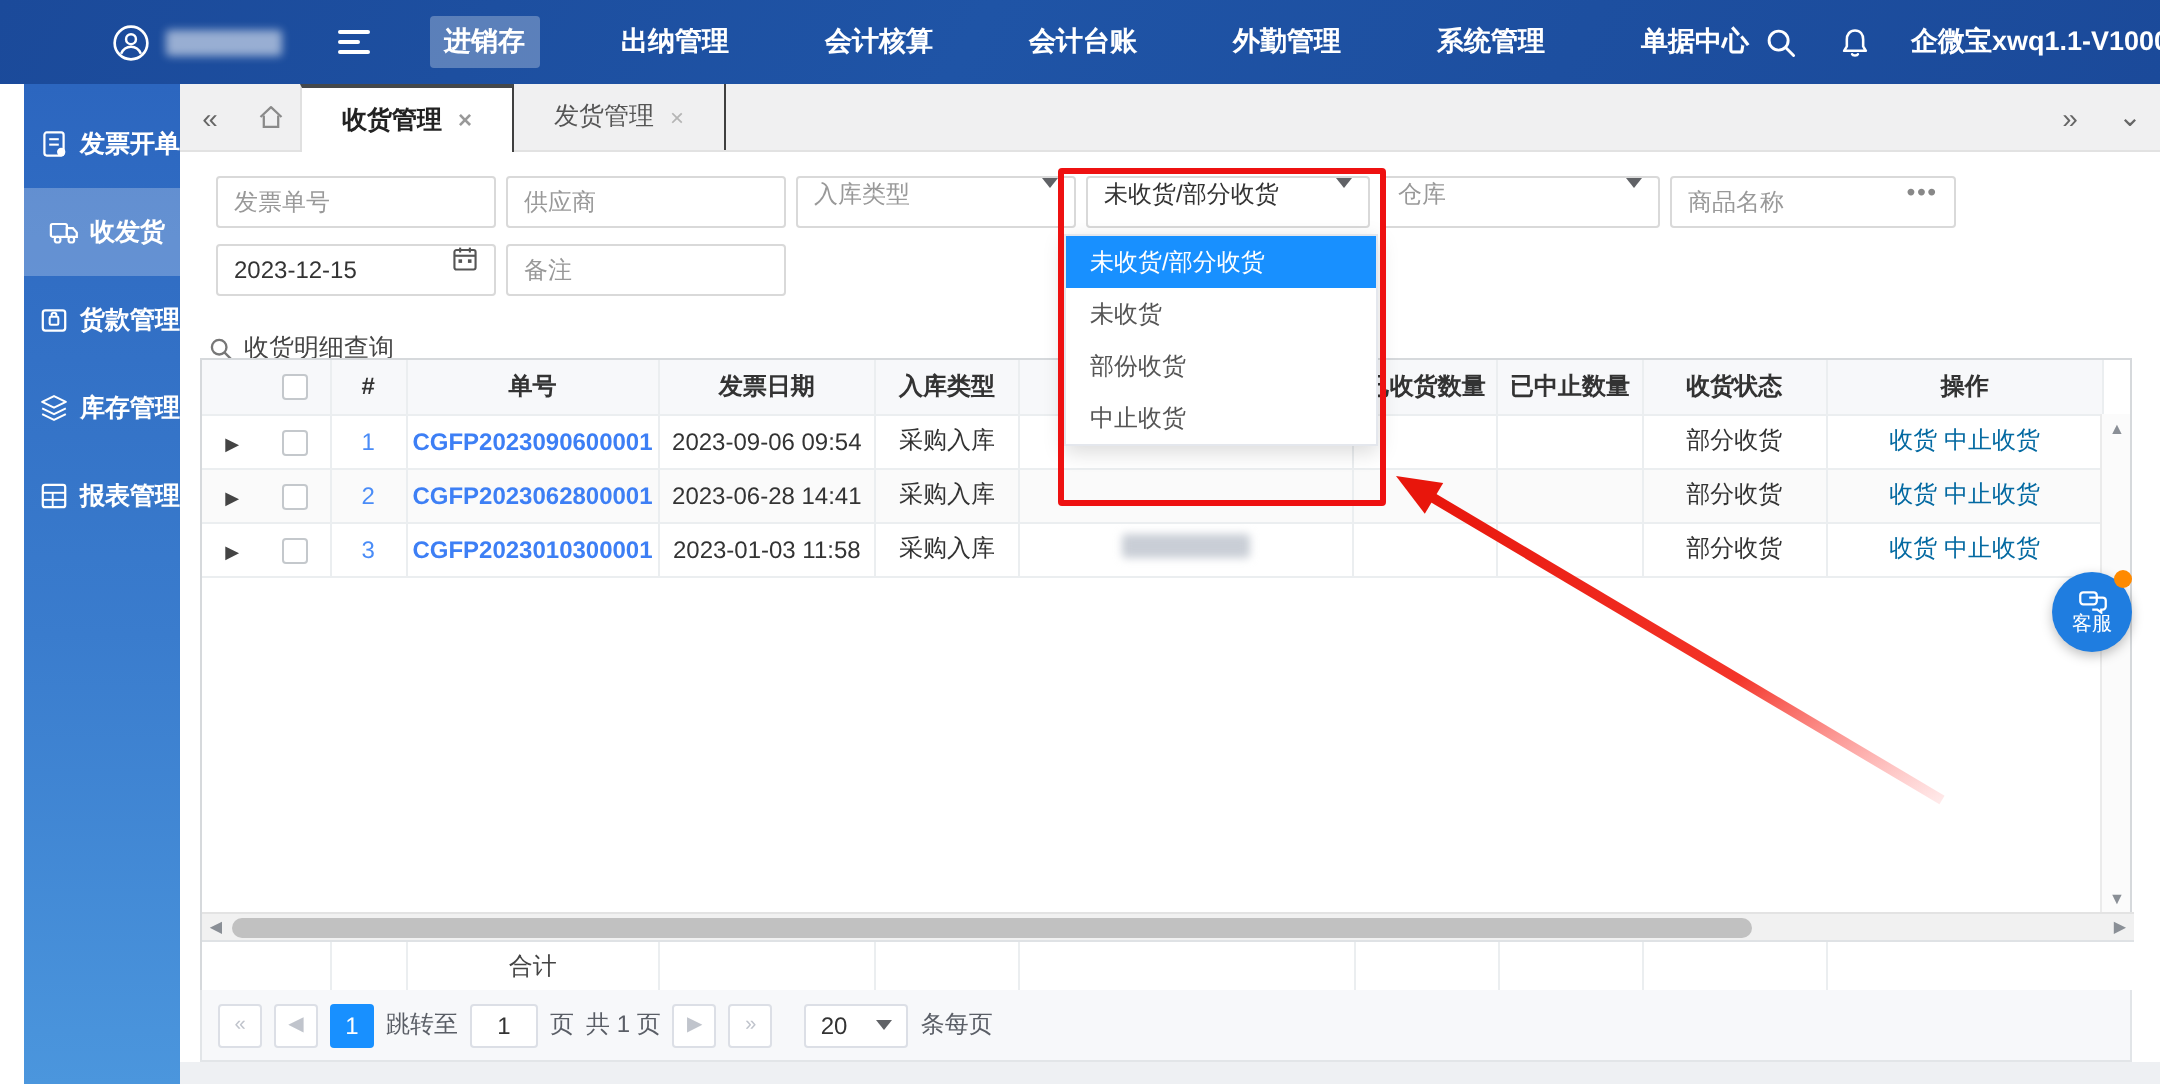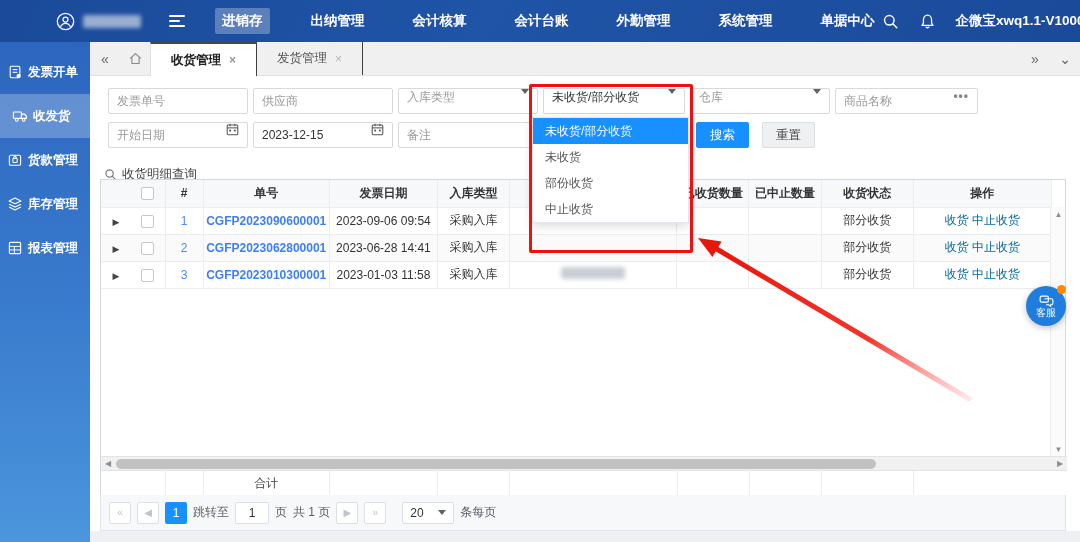--- a/index.html
+++ b/index.html
@@ -15,21 +15,21 @@
   .burger { margin-left:28px; width:18px; display:flex; flex-direction:column; gap:3px; cursor:pointer; }
   .burger i { display:block; height:2px; background:#fff; border-radius:1px; }
   .burger i:nth-child(1){width:16px} .burger i:nth-child(2){width:11px} .burger i:nth-child(3){width:16px}
   .top-menu { display:flex; align-items:center; gap:34px; margin-left:30px; font-size:13.5px; font-weight:bold; }
   .top-menu .mi { padding:4px 7px; border-radius:2px; cursor:pointer; white-space:nowrap; }
   .top-menu .mi.active { background:rgba(255,255,255,.28); }
   .top-right { margin-left:auto; display:flex; align-items:center; gap:20px; margin-right:14px; }
   .top-right .product { font-size:13.5px; font-weight:bold; white-space:nowrap; }
 
   
-  .sidebar { position:absolute; left:0; top:42px; width:102px; height:500px;
+  .sidebar { position:absolute; left:12px; top:42px; width:102px; height:500px;
     background:linear-gradient(180deg,#2c66bf 0%,#3a7ccd 55%,#4b96dd 100%); color:#fff; padding-top:8px; }
   .side-item { height:44px; display:flex; align-items:center; gap:5px; padding-left:7px; font-size:12.5px; font-weight:bold; cursor:pointer; white-space:nowrap; }
   .side-item.active { background:rgba(255,255,255,.25);padding-left:12px; }
   .side-item svg { flex:0 0 auto; }
 
   
   .main { position:absolute; left:90px; top:42px; width:990px; height:500px; background:#fff; }
 
   
   .tabbar { height:34px; background:#f0f0f1; border-bottom:1px solid #e2e2e2; display:flex; align-items:stretch; }
@@ -241,31 +241,20 @@
       <div class="f-select w140">
         <span>仓库</span>
         <span class="caret-down-g"></span>
       </div>
       <div class="f-input w143">
         <input placeholder="商品名称" style="">
         <span class="dots3">•••</span>
       </div>
     </div>
     <div class="frow">
-      <div class="f-input w140">
-        <input placeholder="开始日期" style="">
-        <svg class="cal-ico" width="13" height="13" viewBox="0 0 16 16">
-          <rect x="1.5" y="2.5" width="13" height="12" rx="1.2" fill="none" stroke="#555" stroke-width="1.3"></rect>
-          <line x1="1.5" y1="6" x2="14.5" y2="6" stroke="#555" stroke-width="1.3"></line>
-          <line x1="5" y1="1" x2="5" y2="4" stroke="#555" stroke-width="1.3"></line>
-          <line x1="11" y1="1" x2="11" y2="4" stroke="#555" stroke-width="1.3"></line>
-          <rect x="4" y="8.2" width="2.2" height="2.2" fill="#555"></rect>
-            <rect x="9.8" y="8.2" width="2.2" height="2.2" fill="#555"></rect>
-        </svg>
-      </div>
       <div class="f-input w140">
         <input value="2023-12-15" style="">
         <svg class="cal-ico" width="13" height="13" viewBox="0 0 16 16">
           <rect x="1.5" y="2.5" width="13" height="12" rx="1.2" fill="none" stroke="#555" stroke-width="1.3"></rect>
           <line x1="1.5" y1="6" x2="14.5" y2="6" stroke="#555" stroke-width="1.3"></line>
           <line x1="5" y1="1" x2="5" y2="4" stroke="#555" stroke-width="1.3"></line>
           <line x1="11" y1="1" x2="11" y2="4" stroke="#555" stroke-width="1.3"></line>
           <rect x="4" y="8.2" width="2.2" height="2.2" fill="#555"></rect>
             <rect x="9.8" y="8.2" width="2.2" height="2.2" fill="#555"></rect>
         </svg>

